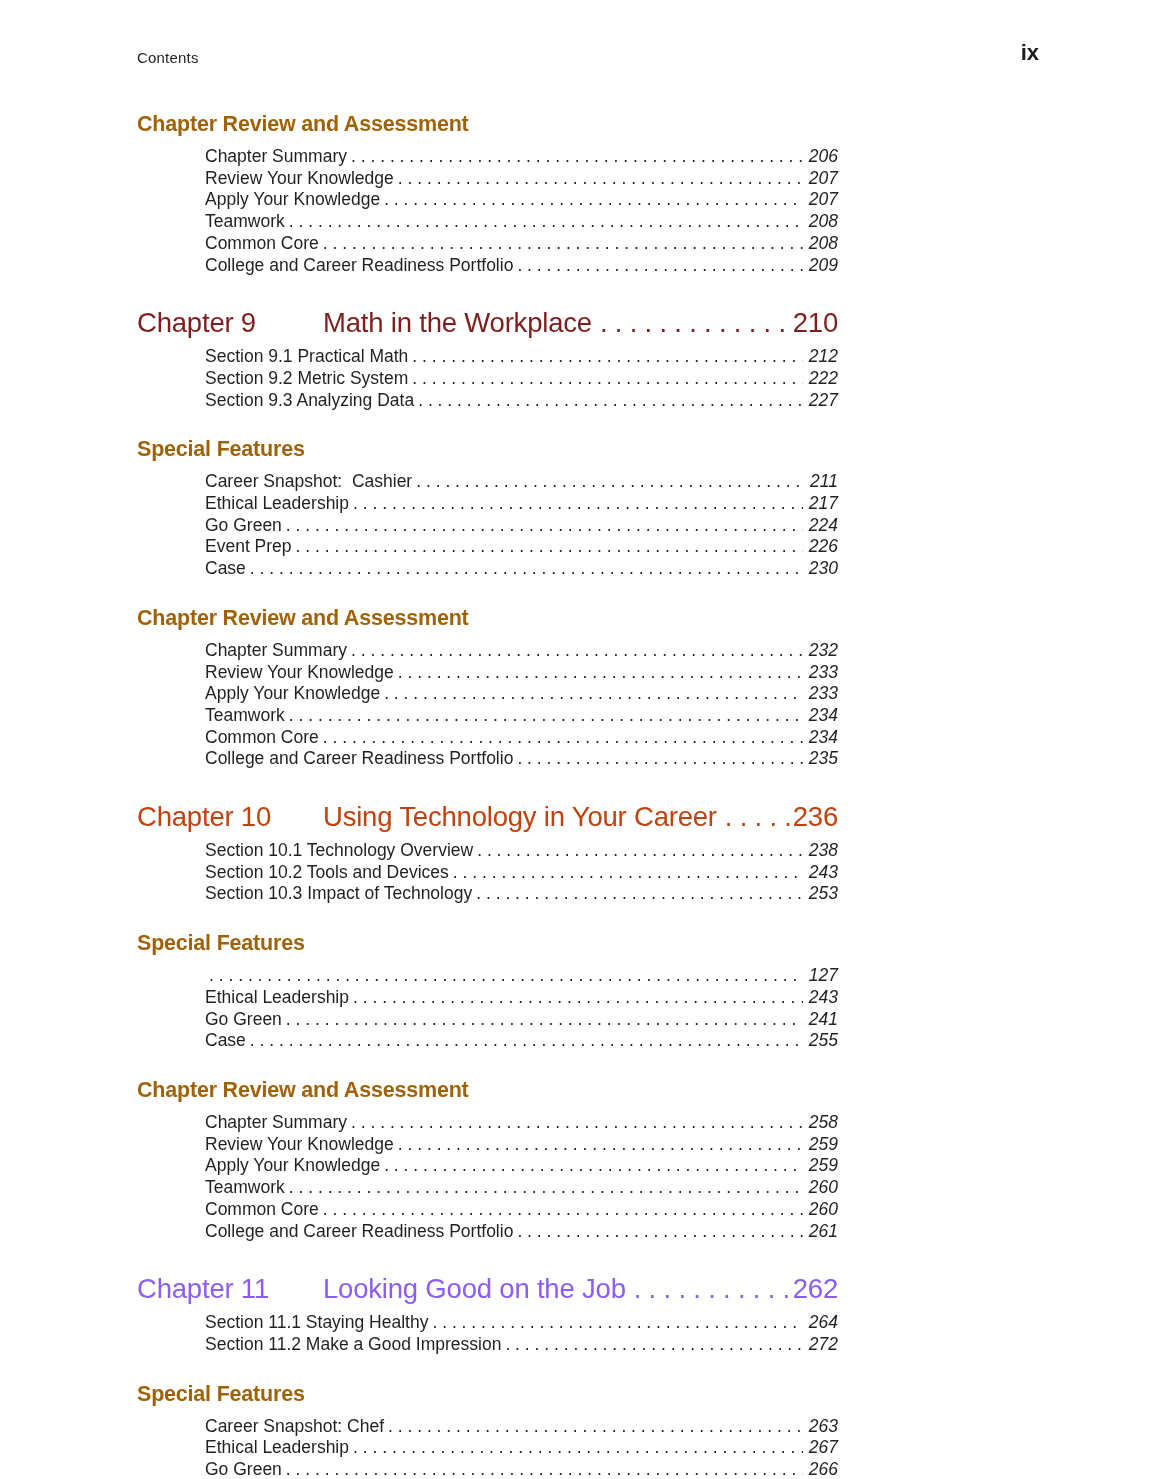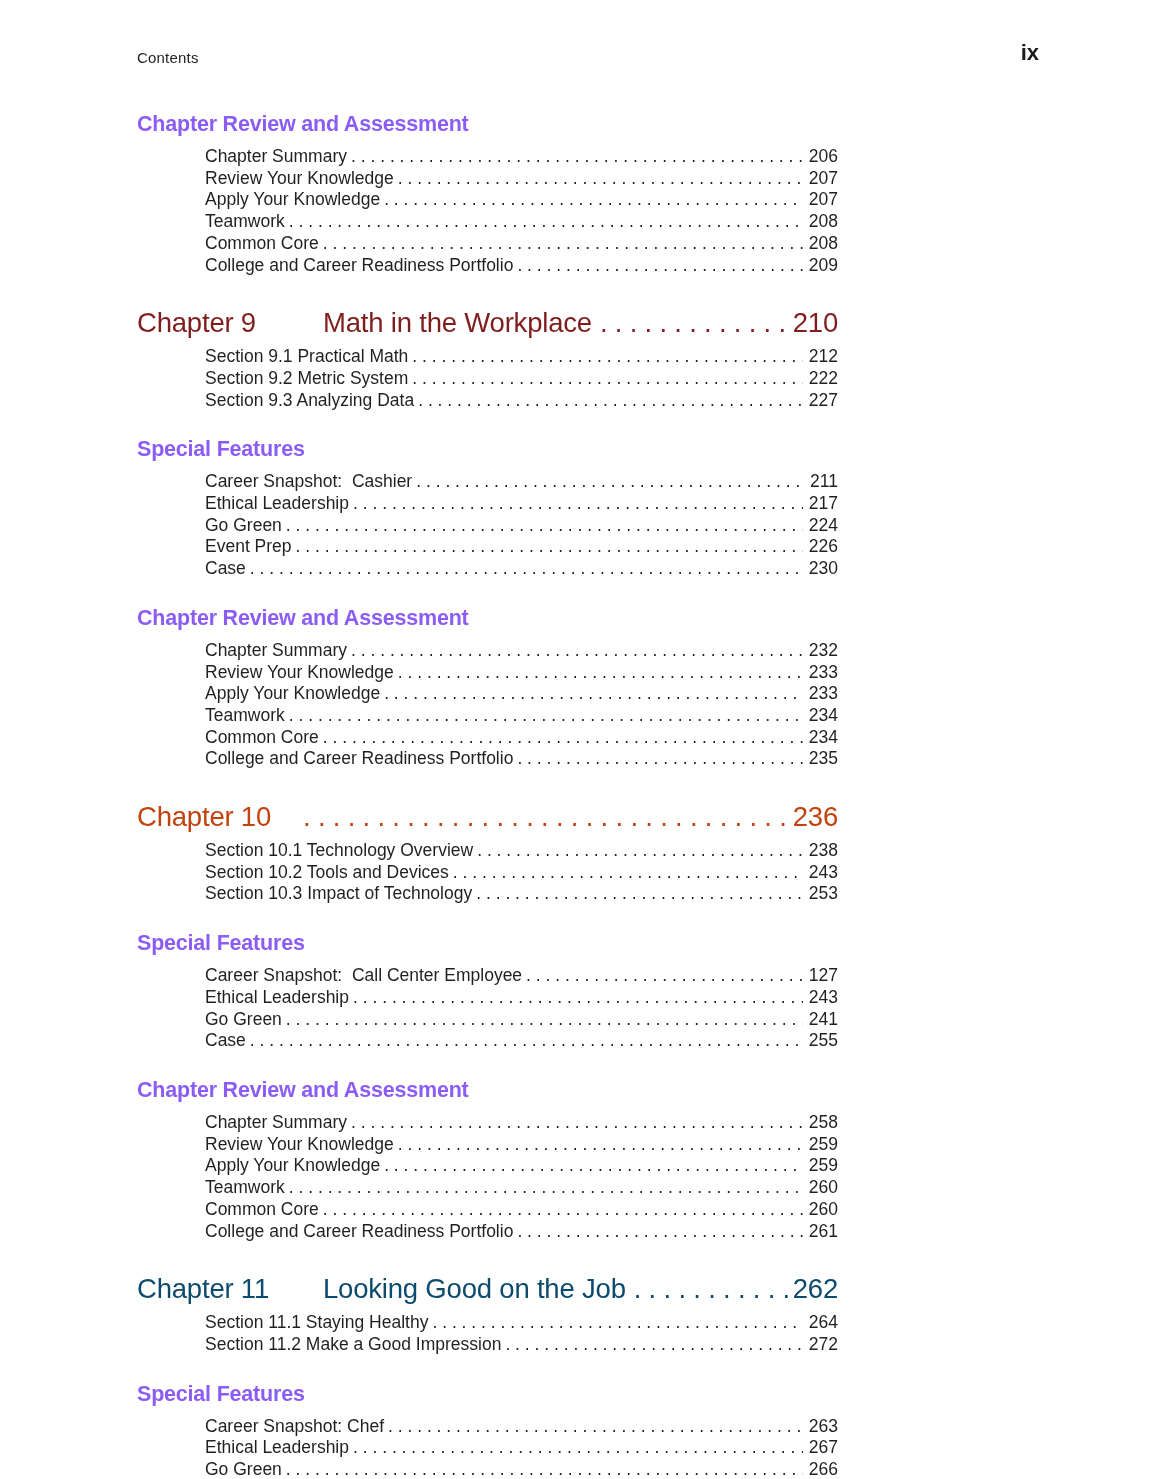--- a/index.html
+++ b/index.html
@@ -16,21 +16,21 @@
     font-size:15px; letter-spacing:0.2px; color:#231f20;
   }
   .folio {
     position:absolute; top:40px; right:52px;
     font-size:22px; font-weight:bold; color:#1d1b1c;
   }
   .content {
     position:absolute; top:86px; left:137px; width:701px;
   }
   .h-group {
-    font-size:21.5px; font-weight:bold; color:#8b5cf6;
+    font-size:21.5px; font-weight:bold; color:#a16207;
     letter-spacing:-0.2px;
     margin:26px 0 9px 0;
   }
   .content > .h-group:first-child { margin-top:26px; }
   .chapter {
     display:flex; align-items:baseline;
     font-size:27.5px; line-height:33px;
     margin:30px 0 7px 0;
     letter-spacing:-0.2px;
   }
@@ -44,21 +44,21 @@
   .entry {
     display:flex; align-items:flex-start;
     font-size:17.5px; line-height:21.7px;
     padding-left:68px;
   }
   .entry .ttl { flex:0 0 auto; white-space:pre; }
   .entry .dots {
     flex:1 1 auto; overflow:hidden; white-space:nowrap;
     margin:0 6px 0 4px; min-width:0;
   }
-  .entry .pg { flex:0 0 auto; text-align:right; }
+  .entry .pg { flex:0 0 auto; text-align:right;font-style:italic; }
 </style>
 </head>
 <body>
 
 <div class="page">
   <div class="runhead">Contents</div>
   <div class="folio">ix</div>
   <div class="content">
       <div class="h-group">Chapter Review and Assessment</div>
       <div class="entry">
@@ -164,41 +164,41 @@
         <span class="dots">. . . . . . . . . . . . . . . . . . . . . . . . . . . . . . . . . . . . . . . . . . . . . . . . . . . . . . . . . . . . . . . . . . . . . . . . . . . . . . . . . . . . . . . . . . . . . . . . . . . . . . . . . . . . . . . . . . . . . . . . </span>
         <span class="pg">234</span>
       </div>
       <div class="entry">
         <span class="ttl">College and Career Readiness Portfolio</span>
         <span class="dots">. . . . . . . . . . . . . . . . . . . . . . . . . . . . . . . . . . . . . . . . . . . . . . . . . . . . . . . . . . . . . . . . . . . . . . . . . . . . . . . . . . . . . . . . . . . . . . . . . . . . . . . . . . . . . . . . . . . . . . . . </span>
         <span class="pg">235</span>
       </div>
       <div class="chapter" style="color: #c2410c;">
         <span class="num">Chapter 10</span>
+        <span class="ttl">Using Technology in Your Career</span>
         <span class="dots">. . . . . . . . . . . . . . . . . . . . . . . . . . . . . . . . . . . . . . . . . . . . . . . . . . . . . . . . . . . . . . . . . . . . . . . . . . . . . . . . . . . . . . . . . . . . . . . . . . . . . . . . . . . . . . . . . . . . . . . . </span>
         <span class="pg">236</span>
       </div>
       <div class="entry">
         <span class="ttl">Section 10.1 Technology Overview</span>
         <span class="dots">. . . . . . . . . . . . . . . . . . . . . . . . . . . . . . . . . . . . . . . . . . . . . . . . . . . . . . . . . . . . . . . . . . . . . . . . . . . . . . . . . . . . . . . . . . . . . . . . . . . . . . . . . . . . . . . . . . . . . . . . </span>
         <span class="pg">238</span>
       </div>
       <div class="entry">
         <span class="ttl">Section 10.2 Tools and Devices</span>
         <span class="dots">. . . . . . . . . . . . . . . . . . . . . . . . . . . . . . . . . . . . . . . . . . . . . . . . . . . . . . . . . . . . . . . . . . . . . . . . . . . . . . . . . . . . . . . . . . . . . . . . . . . . . . . . . . . . . . . . . . . . . . . . </span>
         <span class="pg">243</span>
       </div>
       <div class="entry">
         <span class="ttl">Section 10.3 Impact of Technology</span>
         <span class="dots">. . . . . . . . . . . . . . . . . . . . . . . . . . . . . . . . . . . . . . . . . . . . . . . . . . . . . . . . . . . . . . . . . . . . . . . . . . . . . . . . . . . . . . . . . . . . . . . . . . . . . . . . . . . . . . . . . . . . . . . . </span>
         <span class="pg">253</span>
       </div>
       <div class="h-group">Special Features</div>
       <div class="entry">
-        <span class="ttl">Career Snapshot:  Call Center Employee</span>
         <span class="dots">. . . . . . . . . . . . . . . . . . . . . . . . . . . . . . . . . . . . . . . . . . . . . . . . . . . . . . . . . . . . . . . . . . . . . . . . . . . . . . . . . . . . . . . . . . . . . . . . . . . . . . . . . . . . . . . . . . . . . . . . </span>
         <span class="pg">127</span>
       </div>
       <div class="entry">
         <span class="ttl">Ethical Leadership</span>
         <span class="dots">. . . . . . . . . . . . . . . . . . . . . . . . . . . . . . . . . . . . . . . . . . . . . . . . . . . . . . . . . . . . . . . . . . . . . . . . . . . . . . . . . . . . . . . . . . . . . . . . . . . . . . . . . . . . . . . . . . . . . . . . </span>
         <span class="pg">243</span>
       </div>
       <div class="entry">
         <span class="ttl">Go Green</span>
@@ -234,21 +234,21 @@
       <div class="entry">
         <span class="ttl">Common Core</span>
         <span class="dots">. . . . . . . . . . . . . . . . . . . . . . . . . . . . . . . . . . . . . . . . . . . . . . . . . . . . . . . . . . . . . . . . . . . . . . . . . . . . . . . . . . . . . . . . . . . . . . . . . . . . . . . . . . . . . . . . . . . . . . . . </span>
         <span class="pg">260</span>
       </div>
       <div class="entry">
         <span class="ttl">College and Career Readiness Portfolio</span>
         <span class="dots">. . . . . . . . . . . . . . . . . . . . . . . . . . . . . . . . . . . . . . . . . . . . . . . . . . . . . . . . . . . . . . . . . . . . . . . . . . . . . . . . . . . . . . . . . . . . . . . . . . . . . . . . . . . . . . . . . . . . . . . . </span>
         <span class="pg">261</span>
       </div>
-      <div class="chapter" style="color: #0c4a6e;">
+      <div class="chapter" style="color: #8b5cf6;">
         <span class="num">Chapter 11</span>
         <span class="ttl">Looking Good on the Job</span>
         <span class="dots">. . . . . . . . . . . . . . . . . . . . . . . . . . . . . . . . . . . . . . . . . . . . . . . . . . . . . . . . . . . . . . . . . . . . . . . . . . . . . . . . . . . . . . . . . . . . . . . . . . . . . . . . . . . . . . . . . . . . . . . . </span>
         <span class="pg">262</span>
       </div>
       <div class="entry">
         <span class="ttl">Section 11.1 Staying Healthy</span>
         <span class="dots">. . . . . . . . . . . . . . . . . . . . . . . . . . . . . . . . . . . . . . . . . . . . . . . . . . . . . . . . . . . . . . . . . . . . . . . . . . . . . . . . . . . . . . . . . . . . . . . . . . . . . . . . . . . . . . . . . . . . . . . . </span>
         <span class="pg">264</span>
       </div>

